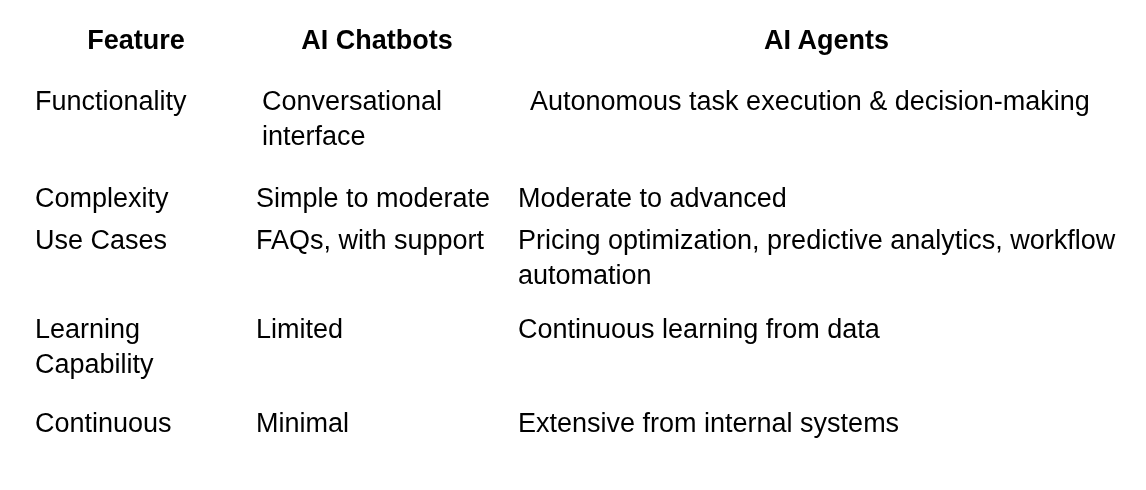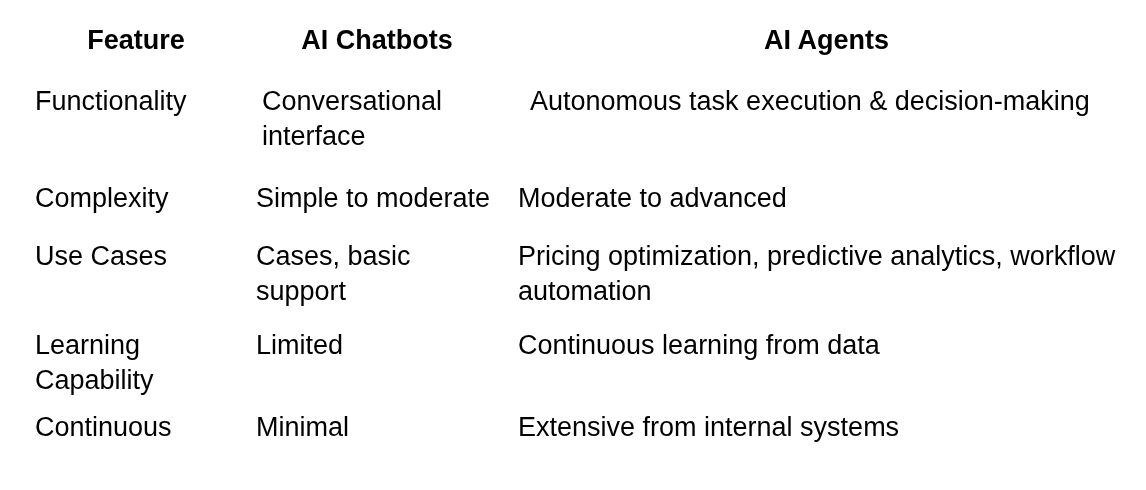--- a/index.html
+++ b/index.html
@@ -19,23 +19,23 @@
     font-size: 27px;
     line-height: 35px;
     color: #000000;
   }
   .row {
     display: grid;
     grid-template-columns: 222px 260px 639px;
   }
   .row:nth-child(1) { margin-bottom: 26px; }
   .row:nth-child(2) { margin-bottom: 27px; gap: 6px; }
-  .row:nth-child(3) { margin-bottom: 23px; }
+  .row:nth-child(3) { margin-bottom: 7px; }
   .row:nth-child(4) { margin-bottom: 19px; }
-  .row:nth-child(5) { margin-bottom: 12px; }
+  .row:nth-child(5) { margin-bottom: 24px; }
   .th {
     font-weight: bold;
     text-align: center;
   }
   .td.c1 { padding-left: 10px; }
   .td.c2 { padding-left: 9px;  padding-right: 2px; }
   .td.c3 { padding-left: 11px; padding-right: 24px; }
 </style>
 </head>
 <body>
@@ -55,21 +55,21 @@
   </div>
 
   <div class="row">
     <div class="cell td c1">Complexity</div>
     <div class="cell td c2">Simple to moderate</div>
     <div class="cell td c3">Moderate to advanced</div>
   </div>
 
   <div class="row">
     <div class="cell td c1">Use Cases</div>
-    <div class="cell td c2">Cases, basic support</div>
+    <div class="cell td c2">FAQs, with support</div>
     <div class="cell td c3">Pricing optimization, predictive analytics, workflow automation</div>
   </div>
 
   <div class="row">
     <div class="cell td c1">Learning Capability</div>
     <div class="cell td c2">Limited</div>
     <div class="cell td c3">Continuous learning from data</div>
   </div>
 
   <div class="row">

